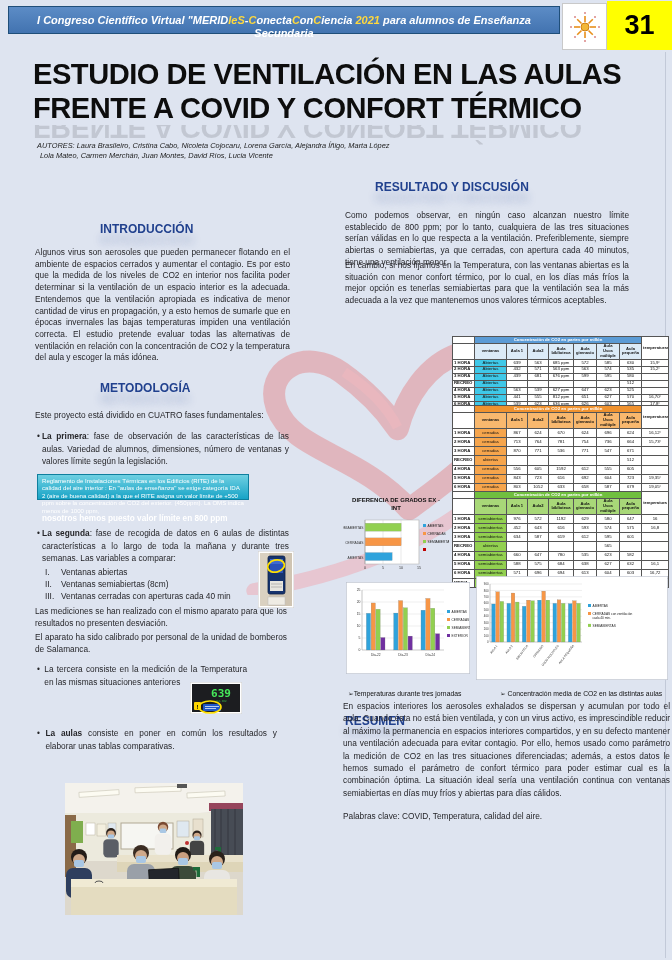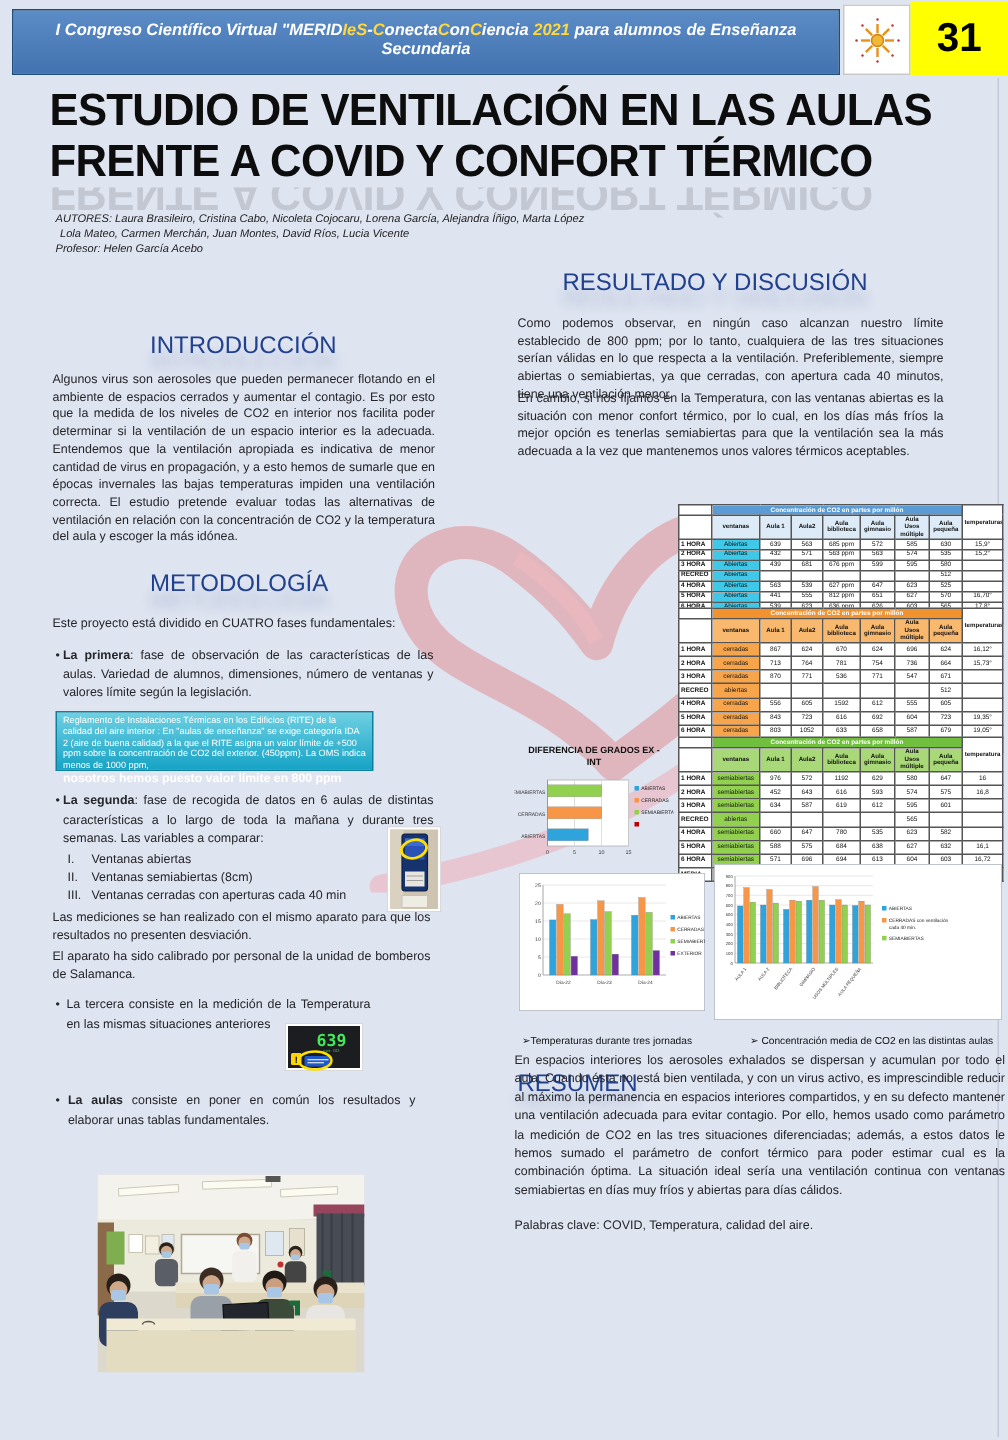--- a/index.html
+++ b/index.html
@@ -1,47 +1,47 @@
 <!DOCTYPE html>
 <html style="--page-bg: #dee4f0; --num-bg: #ffff00; --heading: #21418e;"><head>
 <meta charset="utf-8">
 <style>
   html,body{margin:0;padding:0;background:#dee4f0;}
   .poster{position:relative;width:672px;height:960px;background:var(--page-bg,#dee4f0);
     font-family:"Liberation Sans",sans-serif;overflow:hidden;margin:0 auto;}
   .abs{position:absolute;}
 
   
-  .header-bar{left:8px;top:6px;width:552px;height:44px;background:linear-gradient(#5c8cc6,#4273b0);
+  .header-bar{left:8px;top:6px;width:552px;height:28px;background:linear-gradient(#5c8cc6,#4273b0);
     border:1px solid #1f4e79;box-sizing:border-box;text-align:center;color:#fff;
     font-style:italic;font-weight:bold;font-size:11px;line-height:13px;padding-top:7px;}
   .header-bar .hl{color:#ffd83d;}
   .logo-box{left:562px;top:3px;width:45px;height:47px;background:#fff;border:1px solid #c9c9c9;
     box-sizing:border-box;display:flex;align-items:center;justify-content:center;}
   .poster-number{left:607px;top:1px;width:65px;height:49px;background:var(--num-bg,#ffff00);
     display:flex;align-items:center;justify-content:center;font-weight:bold;font-size:27px;color:#000;}
   .edge-line{left:665px;top:52px;width:1px;height:906px;background:#c2c9d8;}
 
   
   .main-title{left:33px;top:57px;width:610px;color:#0d0d0d;font-weight:bold;
     font-size:30px;line-height:34px;letter-spacing:-0.5px;transform:scaleX(.97);transform-origin:left top;}
   .title-reflection{transform:scaleY(-1);opacity:.13;height:20px;overflow:hidden;filter:blur(.4px);}
 
   
   .authors{left:37px;top:141px;width:420px;font-style:italic;font-size:7.4px;line-height:10px;color:#222;}
 
   
-  .sec-h{font-size:16px;font-weight:normal;color:var(--heading,#21418e);
+  .sec-h{font-size:12px;font-weight:bold;color:var(--heading,#21418e);
     text-shadow:0 11px 8px rgba(33,65,142,.22);white-space:nowrap;}
 
   .body-txt{font-size:8.3px;line-height:11.7px;color:#26262a;text-align:justify;}
   .b{font-weight:bold;}
 
   
-  .rite-box{left:37px;top:474px;width:212px;height:40px;box-sizing:border-box;
+  .rite-box{left:37px;top:474px;width:212px;height:26px;box-sizing:border-box;
     background:linear-gradient(180deg,#6fd0e2,#17a3c6);border:1px solid #0f7f9e;
     color:#fff;font-size:6.1px;line-height:7.4px;padding:2px 4px;}
   .rite-box .hl-line{font-size:8.2px;font-weight:bold;line-height:10px;}
   .bullet-row{display:flex;}
   .bullet-dot{width:12px;font-size:8.3px;}
   .roman-row{display:flex;font-size:8.3px;line-height:12px;color:#26262a;}
   .roman-num{width:16px;}
 
   
   .tblwrap{left:452px;width:216px;}
@@ -109,21 +109,20 @@
     <div>ESTUDIO DE VENTILACIÓN EN LAS AULAS</div>
     <div>FRENTE A COVID Y CONFORT TÉRMICO</div>
     <div class="title-reflection">
       <div>FRENTE A COVID Y CONFORT TÉRMICO</div>
     </div>
   </div>
 
   <div class="abs authors">
     <div>AUTORES: Laura Brasileiro, Cristina Cabo, Nicoleta Cojocaru, Lorena García, Alejandra Íñigo, Marta López</div>
     <div style="padding-left:3px">Lola Mateo, Carmen Merchán, Juan Montes, David Ríos, Lucia Vicente</div>
-    <div>Profesor: Helen García Acebo</div>
   </div>
 
   <div class="abs sec-h" style="left:100px;top:222px;">INTRODUCCIÓN</div>
   <div class="abs body-txt" style="left:35px;top:247px;width:255px;">Algunos virus son aerosoles que pueden permanecer flotando en el ambiente de espacios cerrados y aumentar el contagio. Es por esto que la medida de los niveles de CO2 en interior nos facilita poder determinar si la ventilación de un espacio interior es la adecuada. Entendemos que la ventilación apropiada es indicativa de menor cantidad de virus en propagación, y a esto hemos de sumarle que en épocas invernales las bajas temperaturas impiden una ventilación correcta. El estudio pretende evaluar todas las alternativas de ventilación en relación con la concentración de CO2 y la temperatura del aula  y escoger la más idónea.</div>
 
   <div class="abs sec-h" style="left:100px;top:381px;">METODOLOGÍA</div>
   <div class="abs body-txt" style="left:35px;top:410px;width:256px;">Este proyecto está dividido en CUATRO fases fundamentales:</div>
 
   <div class="abs bullet-row body-txt" style="left:37px;top:430px;width:252px;line-height:12.5px;">
     <span class="bullet-dot">•</span>
@@ -158,21 +157,21 @@
   <div class="abs body-txt" style="left:35px;top:606px;width:252px;">Las mediciones se han realizado con el mismo aparato para que los resultados no presenten desviación.</div>
   <div class="abs body-txt" style="left:35px;top:632px;width:252px;">El aparato ha sido calibrado por personal de la unidad de bomberos de Salamanca.</div>
 
   <div class="abs bullet-row body-txt" style="left:37px;top:663px;width:210px;line-height:12.5px;">
     <span class="bullet-dot">•</span>
     <span><span>La tercera</span><span> consiste en la medición de la Temperatura en las mismas situaciones anteriores</span></span>
   </div>
 
   <div class="abs bullet-row body-txt" style="left:37px;top:727px;width:240px;line-height:12.5px;">
     <span class="bullet-dot">•</span>
-    <span><span class="b">La aulas</span><span> consiste en poner en común los resultados y elaborar unas tablas fundamentales.</span></span>
+    <span><span class="b">La aulas</span><span> consiste en poner en común los resultados y elaborar unas tablas comparativas.</span></span>
   </div>
 
   <svg class="abs" style="left:258px;top:551px;" width="36" height="57" viewBox="0 0 36 57">
     <rect x="0" y="0" width="36" height="57" fill="#fff" stroke="#ccc"></rect>
     <rect x="2" y="2" width="32" height="53" fill="#cfc4b2"></rect>
     <rect x="2" y="2" width="9" height="53" fill="#dad1c1"></rect>
     <rect x="10" y="5" width="17" height="38" rx="2" fill="#16336e" stroke="#0d2147" stroke-width="0.8"></rect>
     <rect x="12" y="8" width="13" height="14" fill="#2a52b8"></rect>
     <rect x="12" y="8" width="13" height="5" fill="#3f6ad0"></rect>
     <rect x="12" y="30" width="13" height="10" fill="#e8e6df"></rect>

